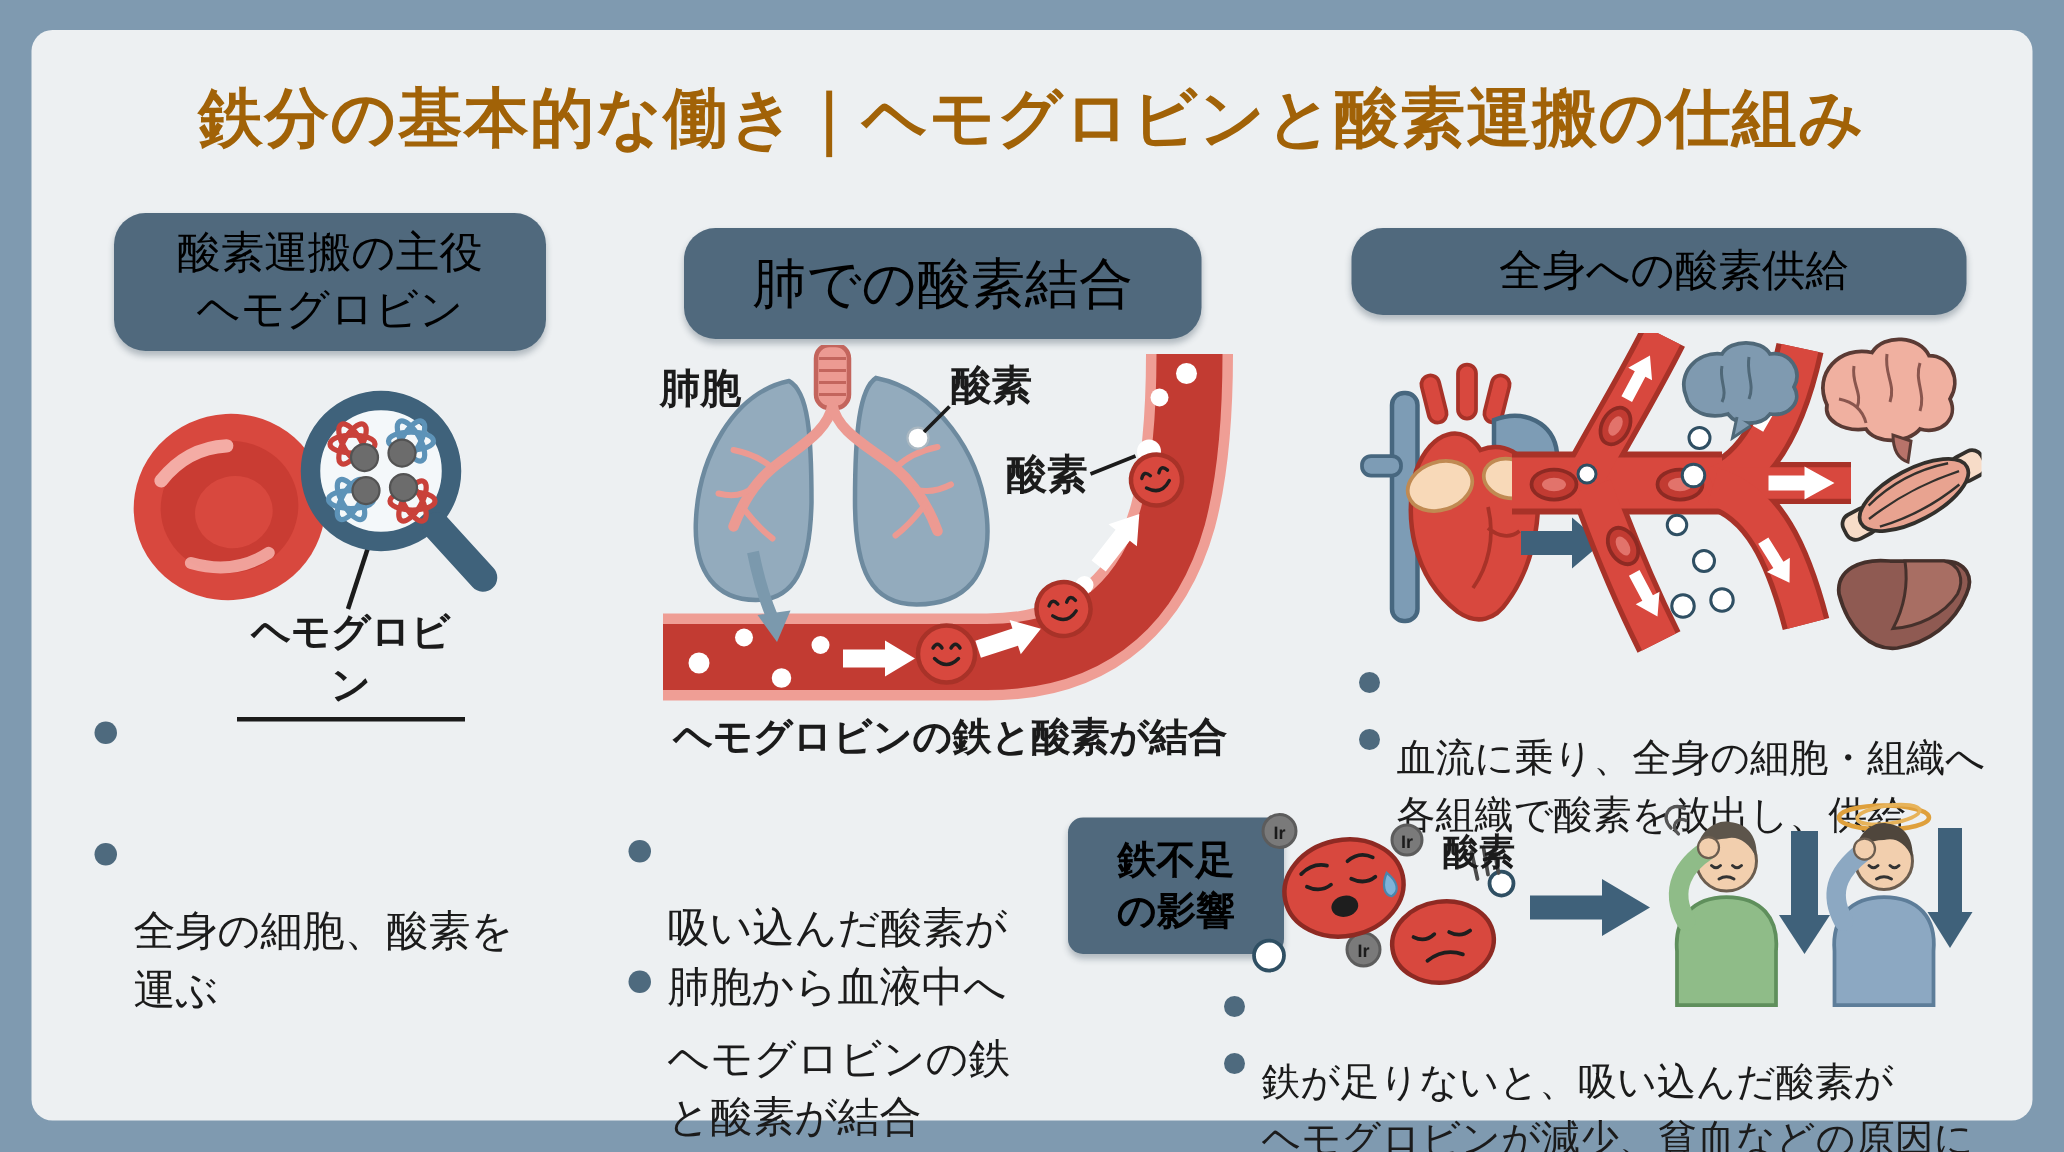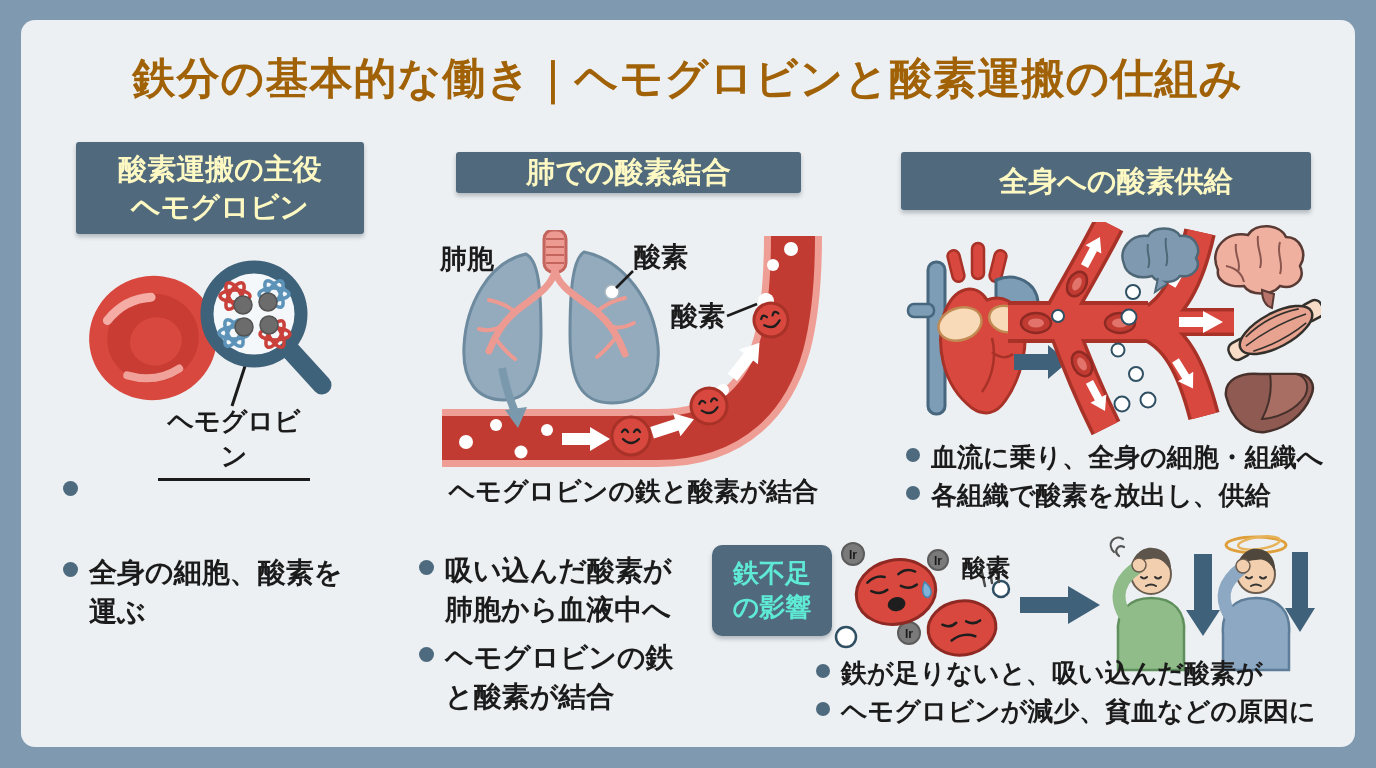--- a/index.html
+++ b/index.html
@@ -12,46 +12,46 @@
   .panel{
     position:absolute;left:21px;top:20px;right:21px;bottom:21px;
     background:#edf0f2;border-radius:14px;
   }
   .abs{position:absolute;}
   .title{
     left:0;right:0;top:30px;text-align:center;
     font-size:43px;font-weight:bold;letter-spacing:1px;color:#a16207;
   }
   .hdr{
-    background:#50697d;color:#fef9c3;border-radius:3px;
+    background:#50697d;color:#000000;border-radius:21px;
     display:flex;align-items:center;justify-content:center;text-align:center;
-    font-weight:bold;white-space:pre-line;line-height:1.32;
+    font-weight:normal;white-space:pre-line;line-height:1.32;
     box-shadow:0 3px 4px rgba(40,60,75,.30);
   }
   .hdr-left{left:55px;top:122px;width:288px;height:92px;font-size:29px;}
-  .hdr-mid{left:435px;top:132px;width:345px;height:41px;font-size:29px;}
+  .hdr-mid{left:435px;top:132px;width:345px;height:74px;font-size:36px;}
   .hdr-right{left:880px;top:132px;width:390px;height:58px;font-size:29px;padding-left:20px;}
   .badge{
-    left:691px;top:525px;width:120px;height:91px;
-    background:#50697d;color:#5eead4;border-radius:10px;
+    left:691px;top:525px;width:144px;height:91px;
+    background:#50697d;color:#000000;border-radius:10px;
     display:flex;align-items:center;justify-content:center;text-align:center;
     font-weight:bold;font-size:26px;line-height:1.3;white-space:pre-line;
     box-shadow:0 3px 4px rgba(40,60,75,.30);
   }
   .hb-label{
     left:137px;top:384px;width:152px;text-align:center;
     font-size:26px;font-weight:bold;border-bottom:3px solid #1b1b1b;padding-bottom:4px;
   }
   .caption{
     left:405px;top:454px;width:415px;text-align:center;
     font-size:26px;font-weight:bold;
   }
   .bullet{display:flex;gap:11px;align-items:flex-start;}
   .dot{width:15px;height:15px;border-radius:50%;background:#4e6a7e;margin-top:9px;flex:none;}
-  .btxt{font-size:28px;font-weight:bold;line-height:1.4;white-space:pre-line;}
+  .btxt{font-size:28px;font-weight:normal;line-height:1.4;white-space:pre-line;margin-top:48px;}
   .sm .dot{width:14px;height:14px;margin-top:8px;}
   .sm .btxt{font-size:26px;line-height:1.35;}
   svg text{font-weight:bold;fill:#1b1b1b;font-family:"Liberation Sans","DejaVu Sans",sans-serif;}
 </style>
 </head>
 <body>
 
 <div class="panel">
 
   <div class="abs title">鉄分の基本的な働き｜ヘモグロビンと酸素運搬の仕組み</div>

